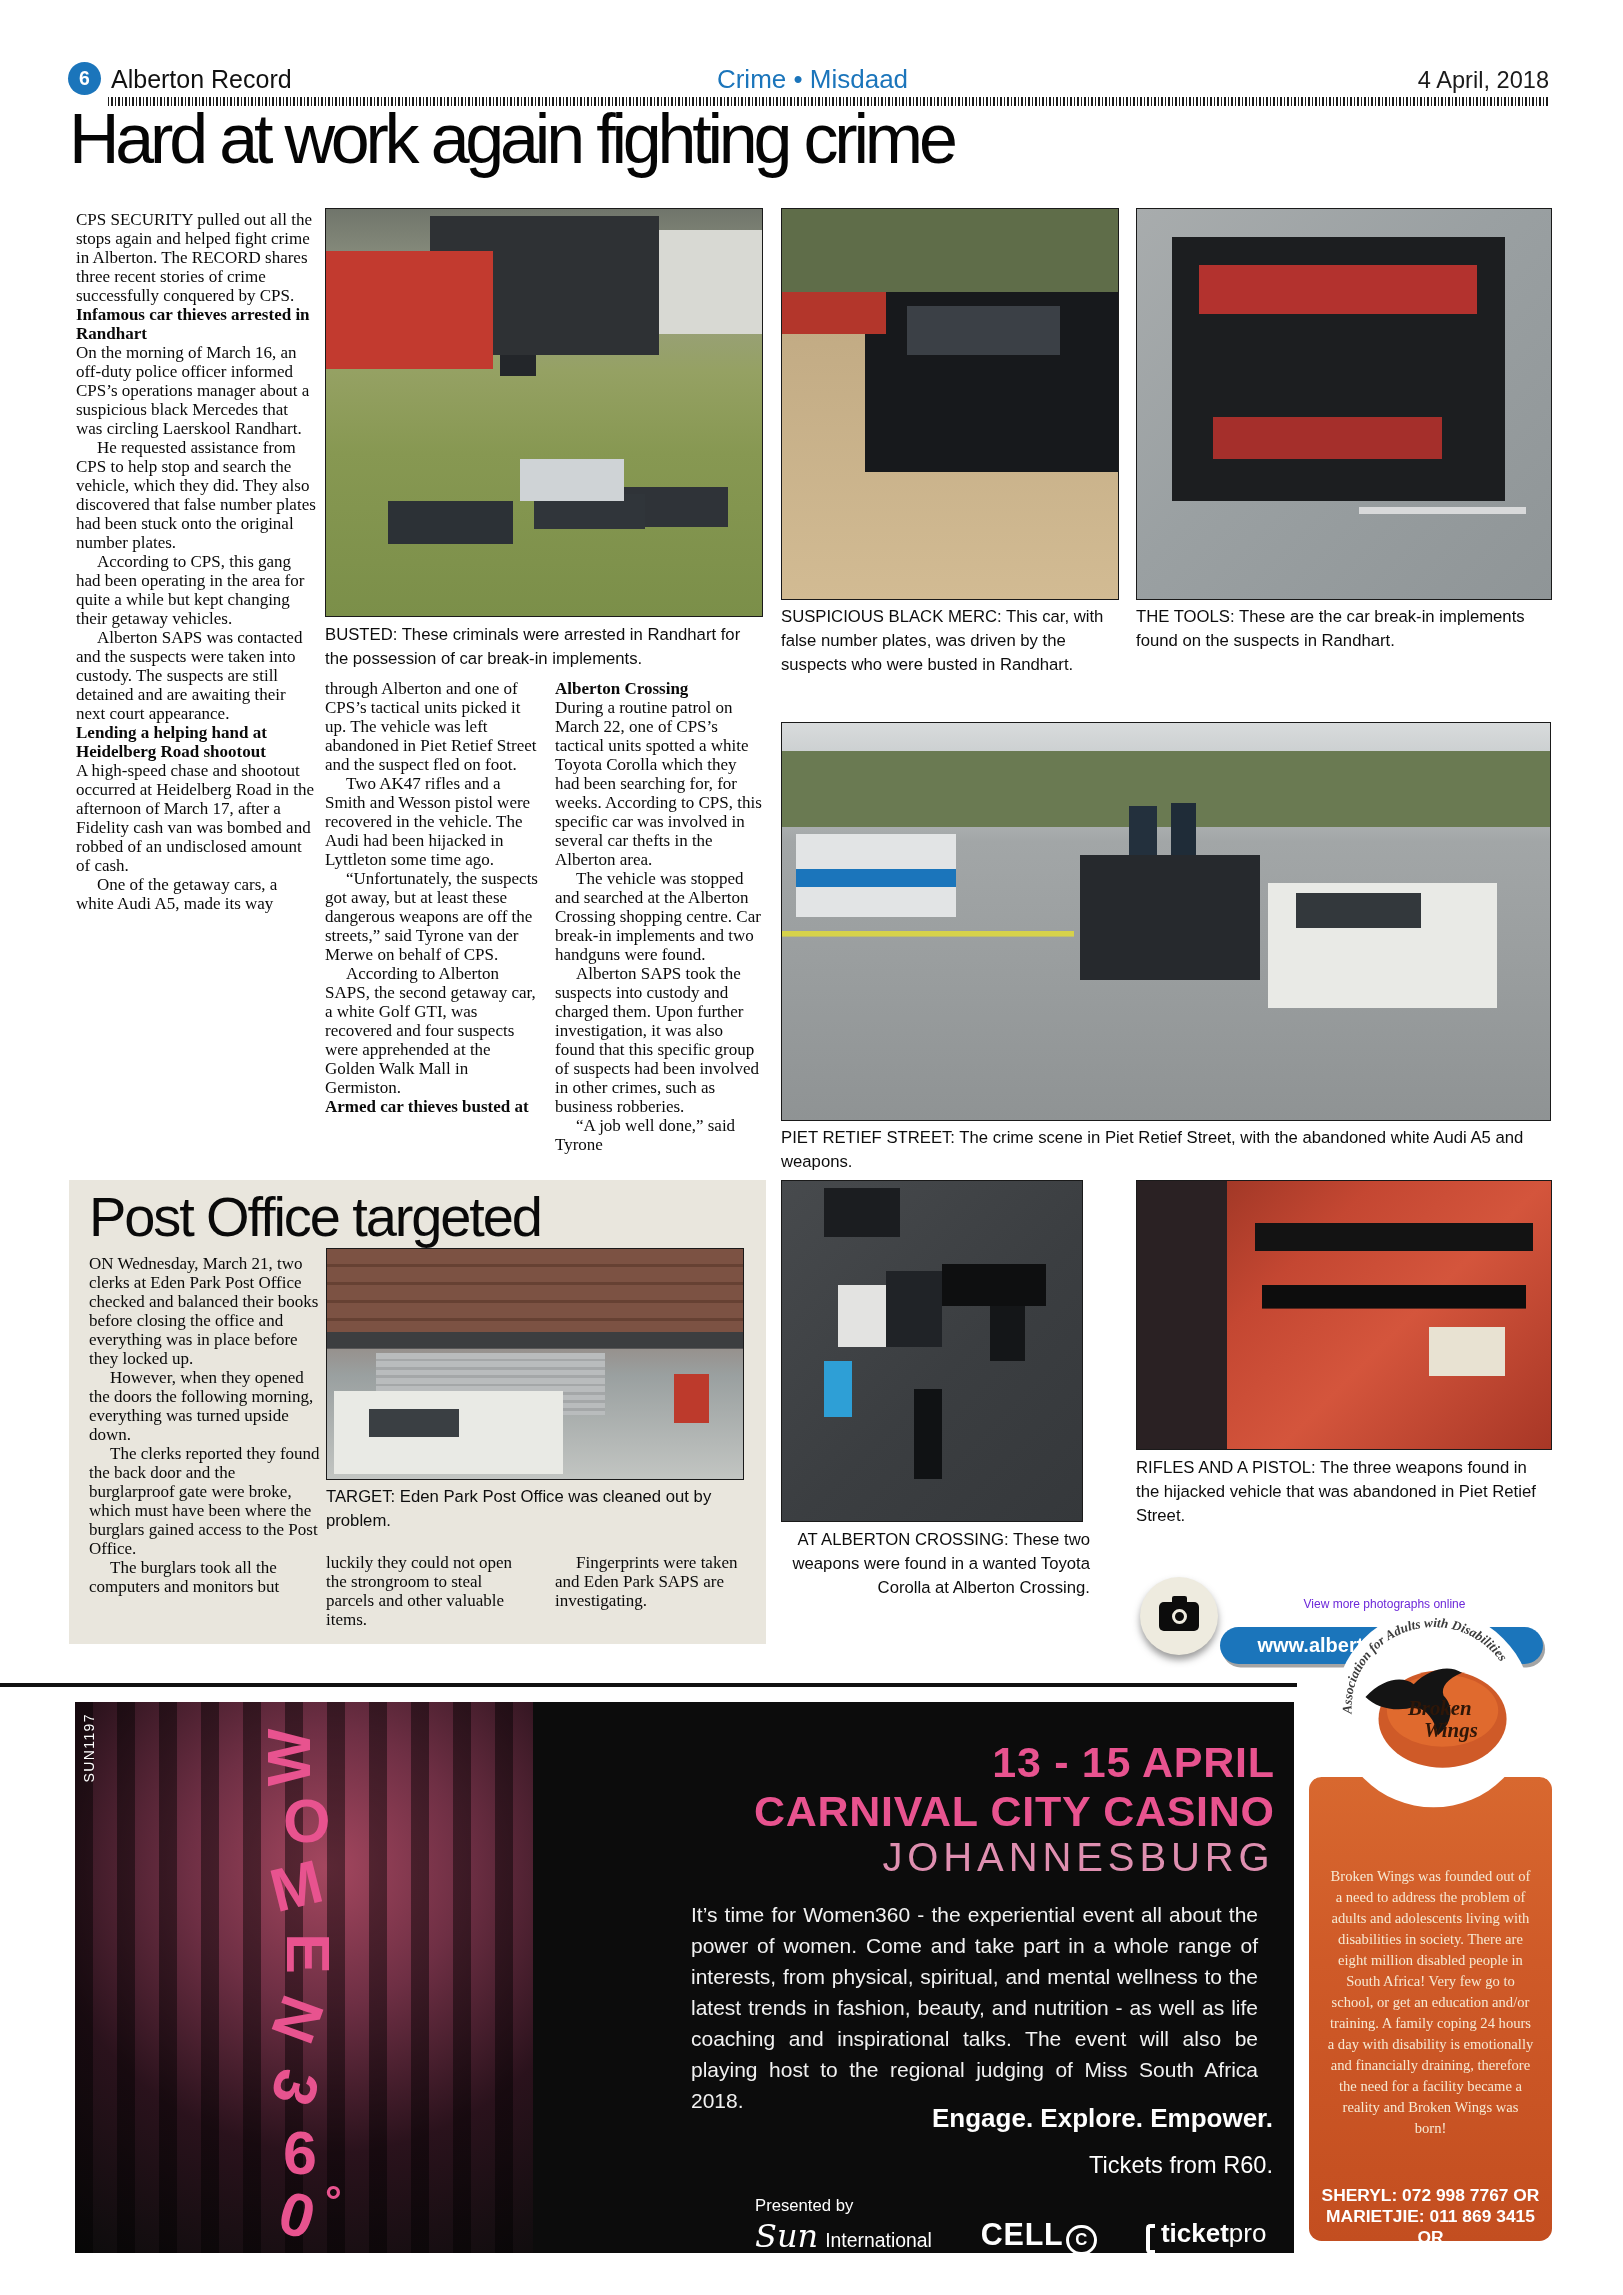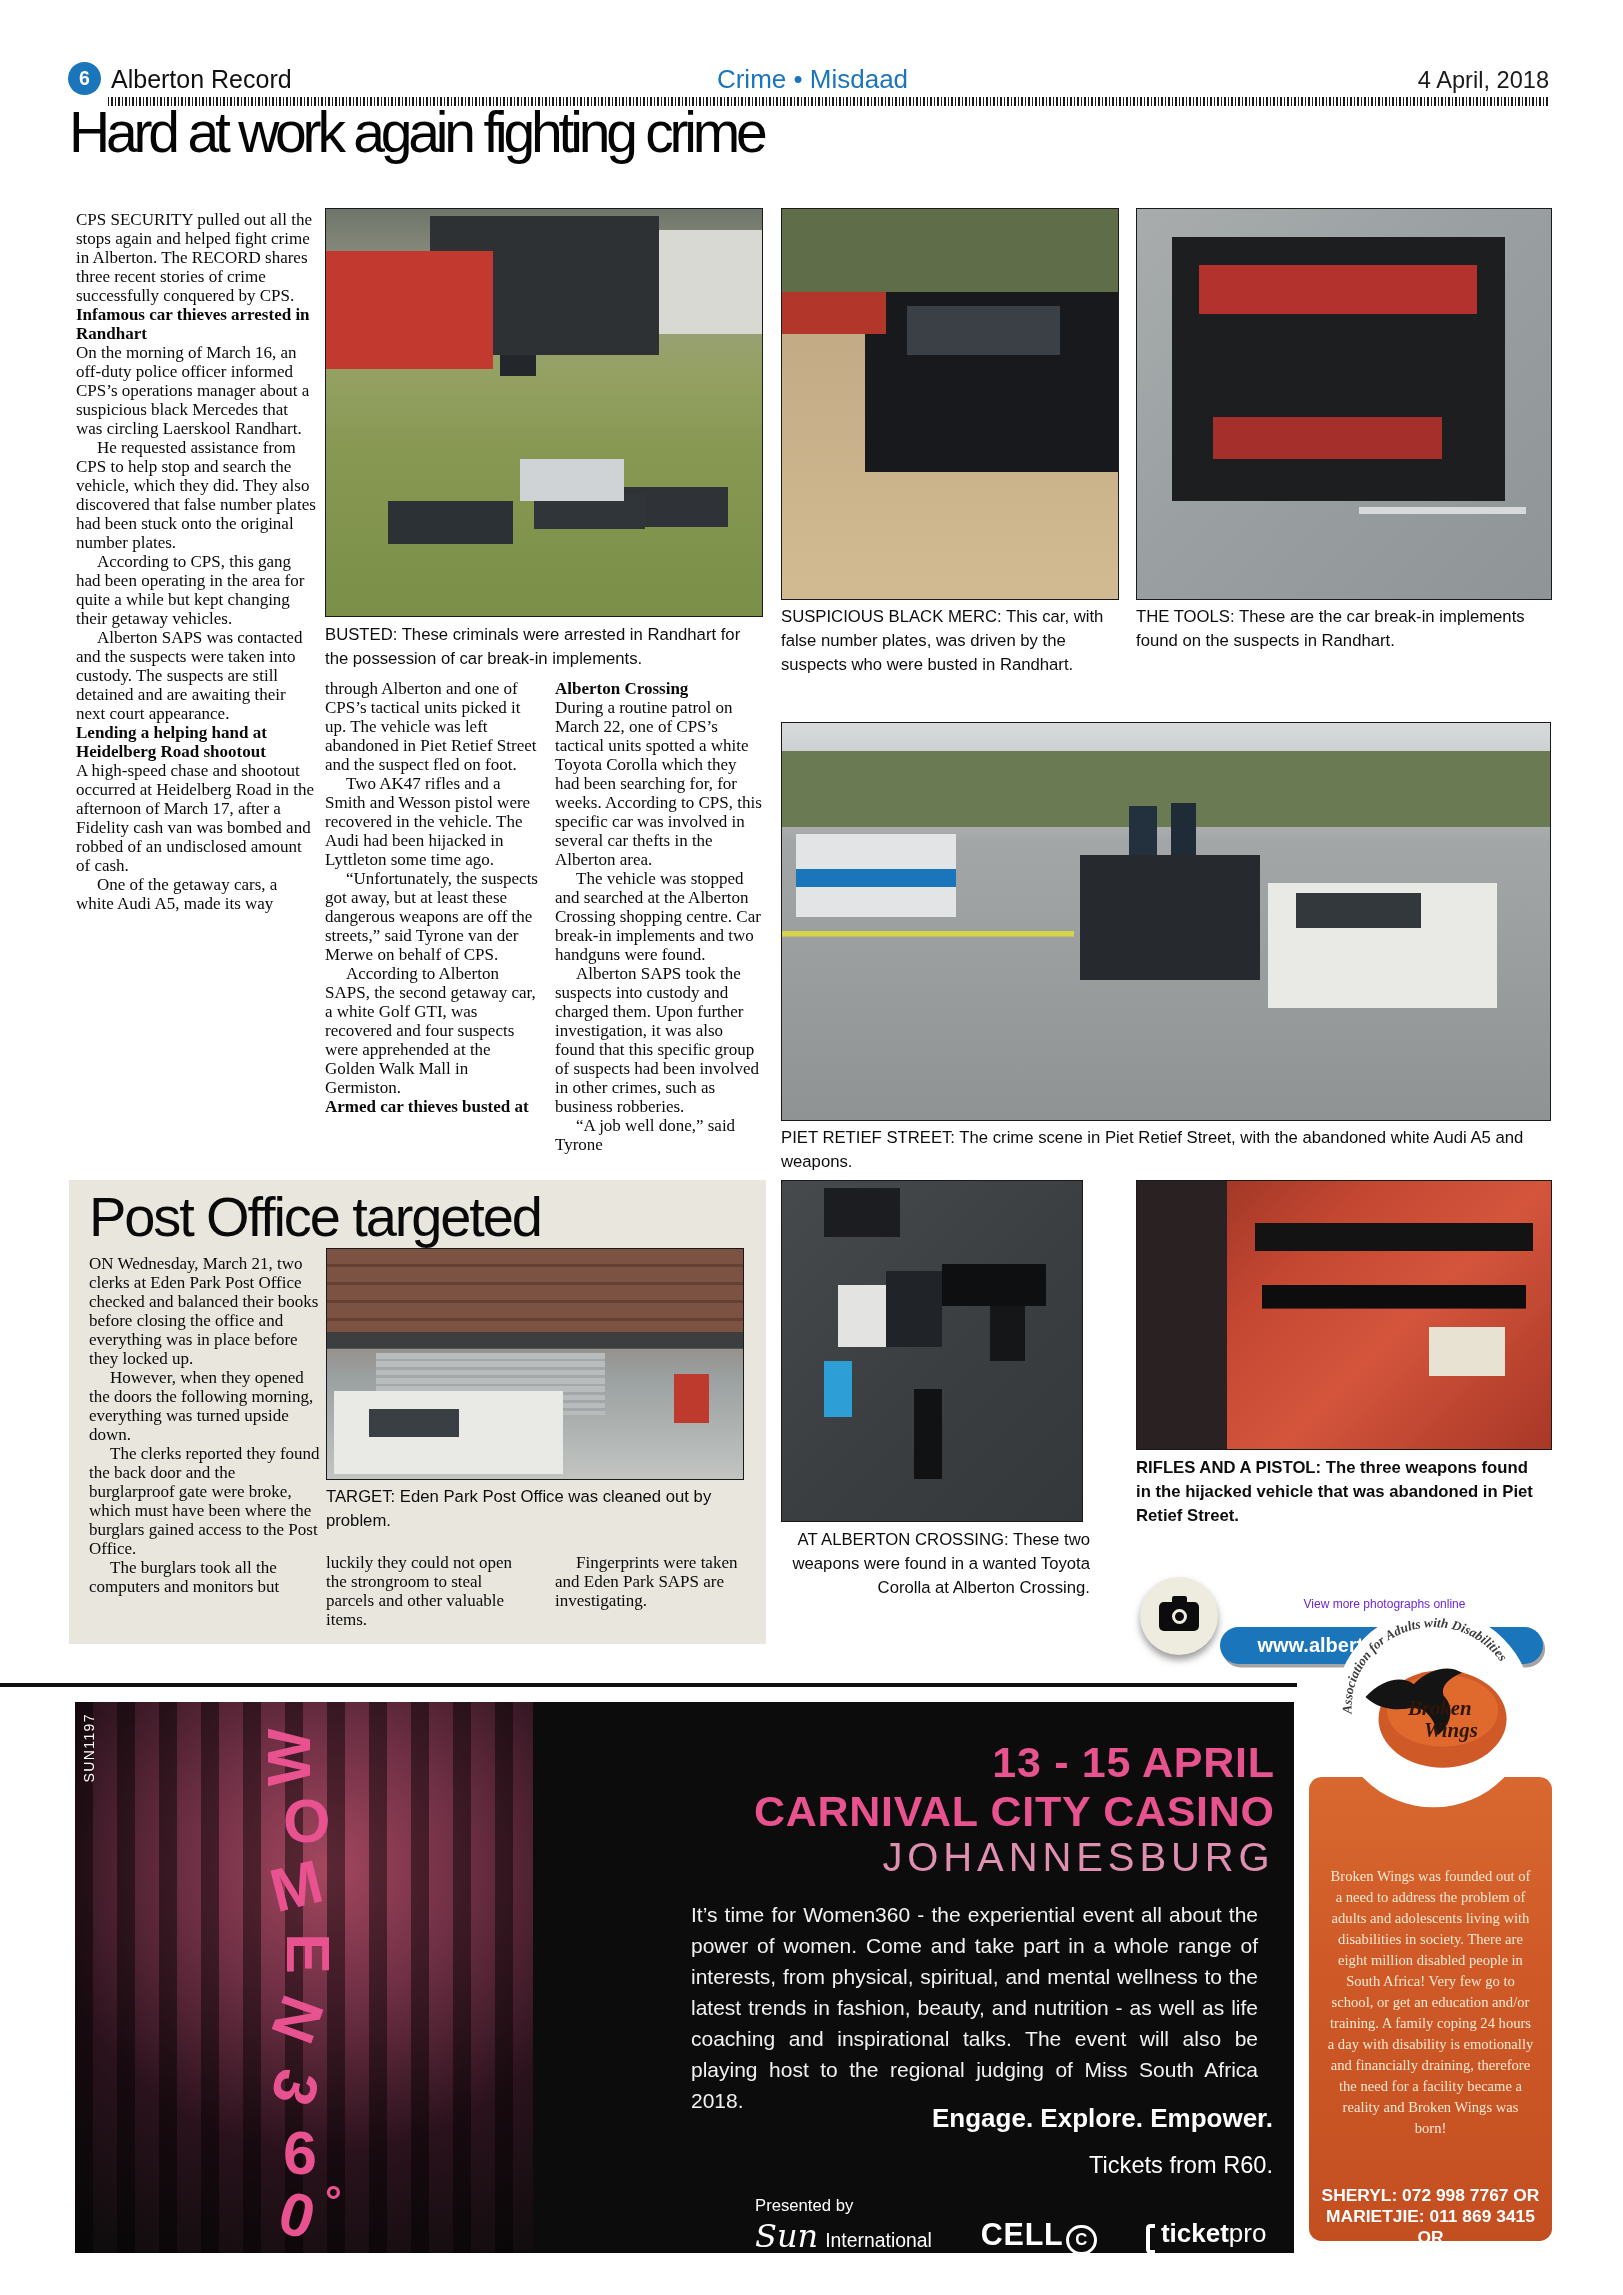--- a/index.html
+++ b/index.html
@@ -8,21 +8,21 @@
   .abs{position:absolute;}
   
   .pg-circle{left:68px;top:62px;width:33px;height:33px;border-radius:50%;background:#1b75bb;
              color:#fff;font-weight:bold;font-size:19.4px;display:flex;align-items:center;justify-content:center;}
   .paper-name{left:111px;top:65px;font-size:25px;color:#101010;letter-spacing:0px;}
   .section-name{left:625px;top:64px;width:375px;text-align:center;font-size:26px;color:#1b75bb;}
   .issue-date{left:1305px;top:67px;width:244px;text-align:right;font-size:23.6px;color:#1a1a1a;}
   .hatch{left:108px;top:97px;width:1441px;height:9px;
          background:repeating-linear-gradient(90deg,#1c1c1c 0 1.4px,transparent 1.4px 3.5px);}
   
-  .headline{left:69px;top:103px;width:1485px;font-size:57px;letter-spacing:-4.2px;color:#050505;line-height:1.05;}
+  .headline{left:69px;top:103px;width:1485px;font-size:70px;letter-spacing:-4.2px;color:#050505;line-height:1.05;}
   
   .serifcol{font-family:"Liberation Serif",serif;font-size:17px;line-height:19px;color:#0a0a0a;}
   .serifcol p{margin:0;}
   .serifcol p.ind{text-indent:21px;}
   .serifcol p.sub{font-weight:bold;}
   .caption{font-size:16.7px;line-height:24px;color:#0d0d0d;}
   
   .photo{border:0.7px solid #1a1a1a;background-repeat:no-repeat;}
   .ph-busted{background-image:
      linear-gradient(#c23a2f,#c23a2f),linear-gradient(#2e3134,#2e3134),linear-gradient(#d8d9d3,#d8d9d3),
@@ -187,21 +187,21 @@
     <p>luckily they could not open the strongroom to steal parcels and other valuable items.</p>
   </div>
   <div class="abs serifcol" style="left:555px;top:1553px;width:194px;">
     <p class="ind">Fingerprints were taken and Eden Park SAPS are investigating.</p>
   </div>
 
   <div class="abs photo ph-crossing" style="left:781px;top:1180px;width:300px;height:340px;"></div>
   <div class="abs caption" style="left:781px;top:1528px;width:309px;text-align:right;">AT ALBERTON CROSSING: These two weapons were found in a wanted Toyota Corolla at Alberton Crossing.</div>
 
   <div class="abs photo ph-rifles" style="left:1136px;top:1180px;width:414px;height:268px;"></div>
-  <div class="abs caption" style="left:1136px;top:1456px;width:403px;font-weight:bold;">RIFLES AND A PISTOL: The three weapons found in the hijacked vehicle that was abandoned in Piet Retief Street.</div>
+  <div class="abs caption" style="left:1136px;top:1456px;width:403px;">RIFLES AND A PISTOL: The three weapons found in the hijacked vehicle that was abandoned in Piet Retief Street.</div>
 
   <div class="abs promo-label">View more photographs online</div>
   <div class="abs promo-bar">www.albertonrecord.co.za</div>
   <div class="abs cam-circle">
     <div class="cam-body">
         <div class="cam-flash"></div>
         <div class="cam-lens"></div>
       </div>
   </div>
 

